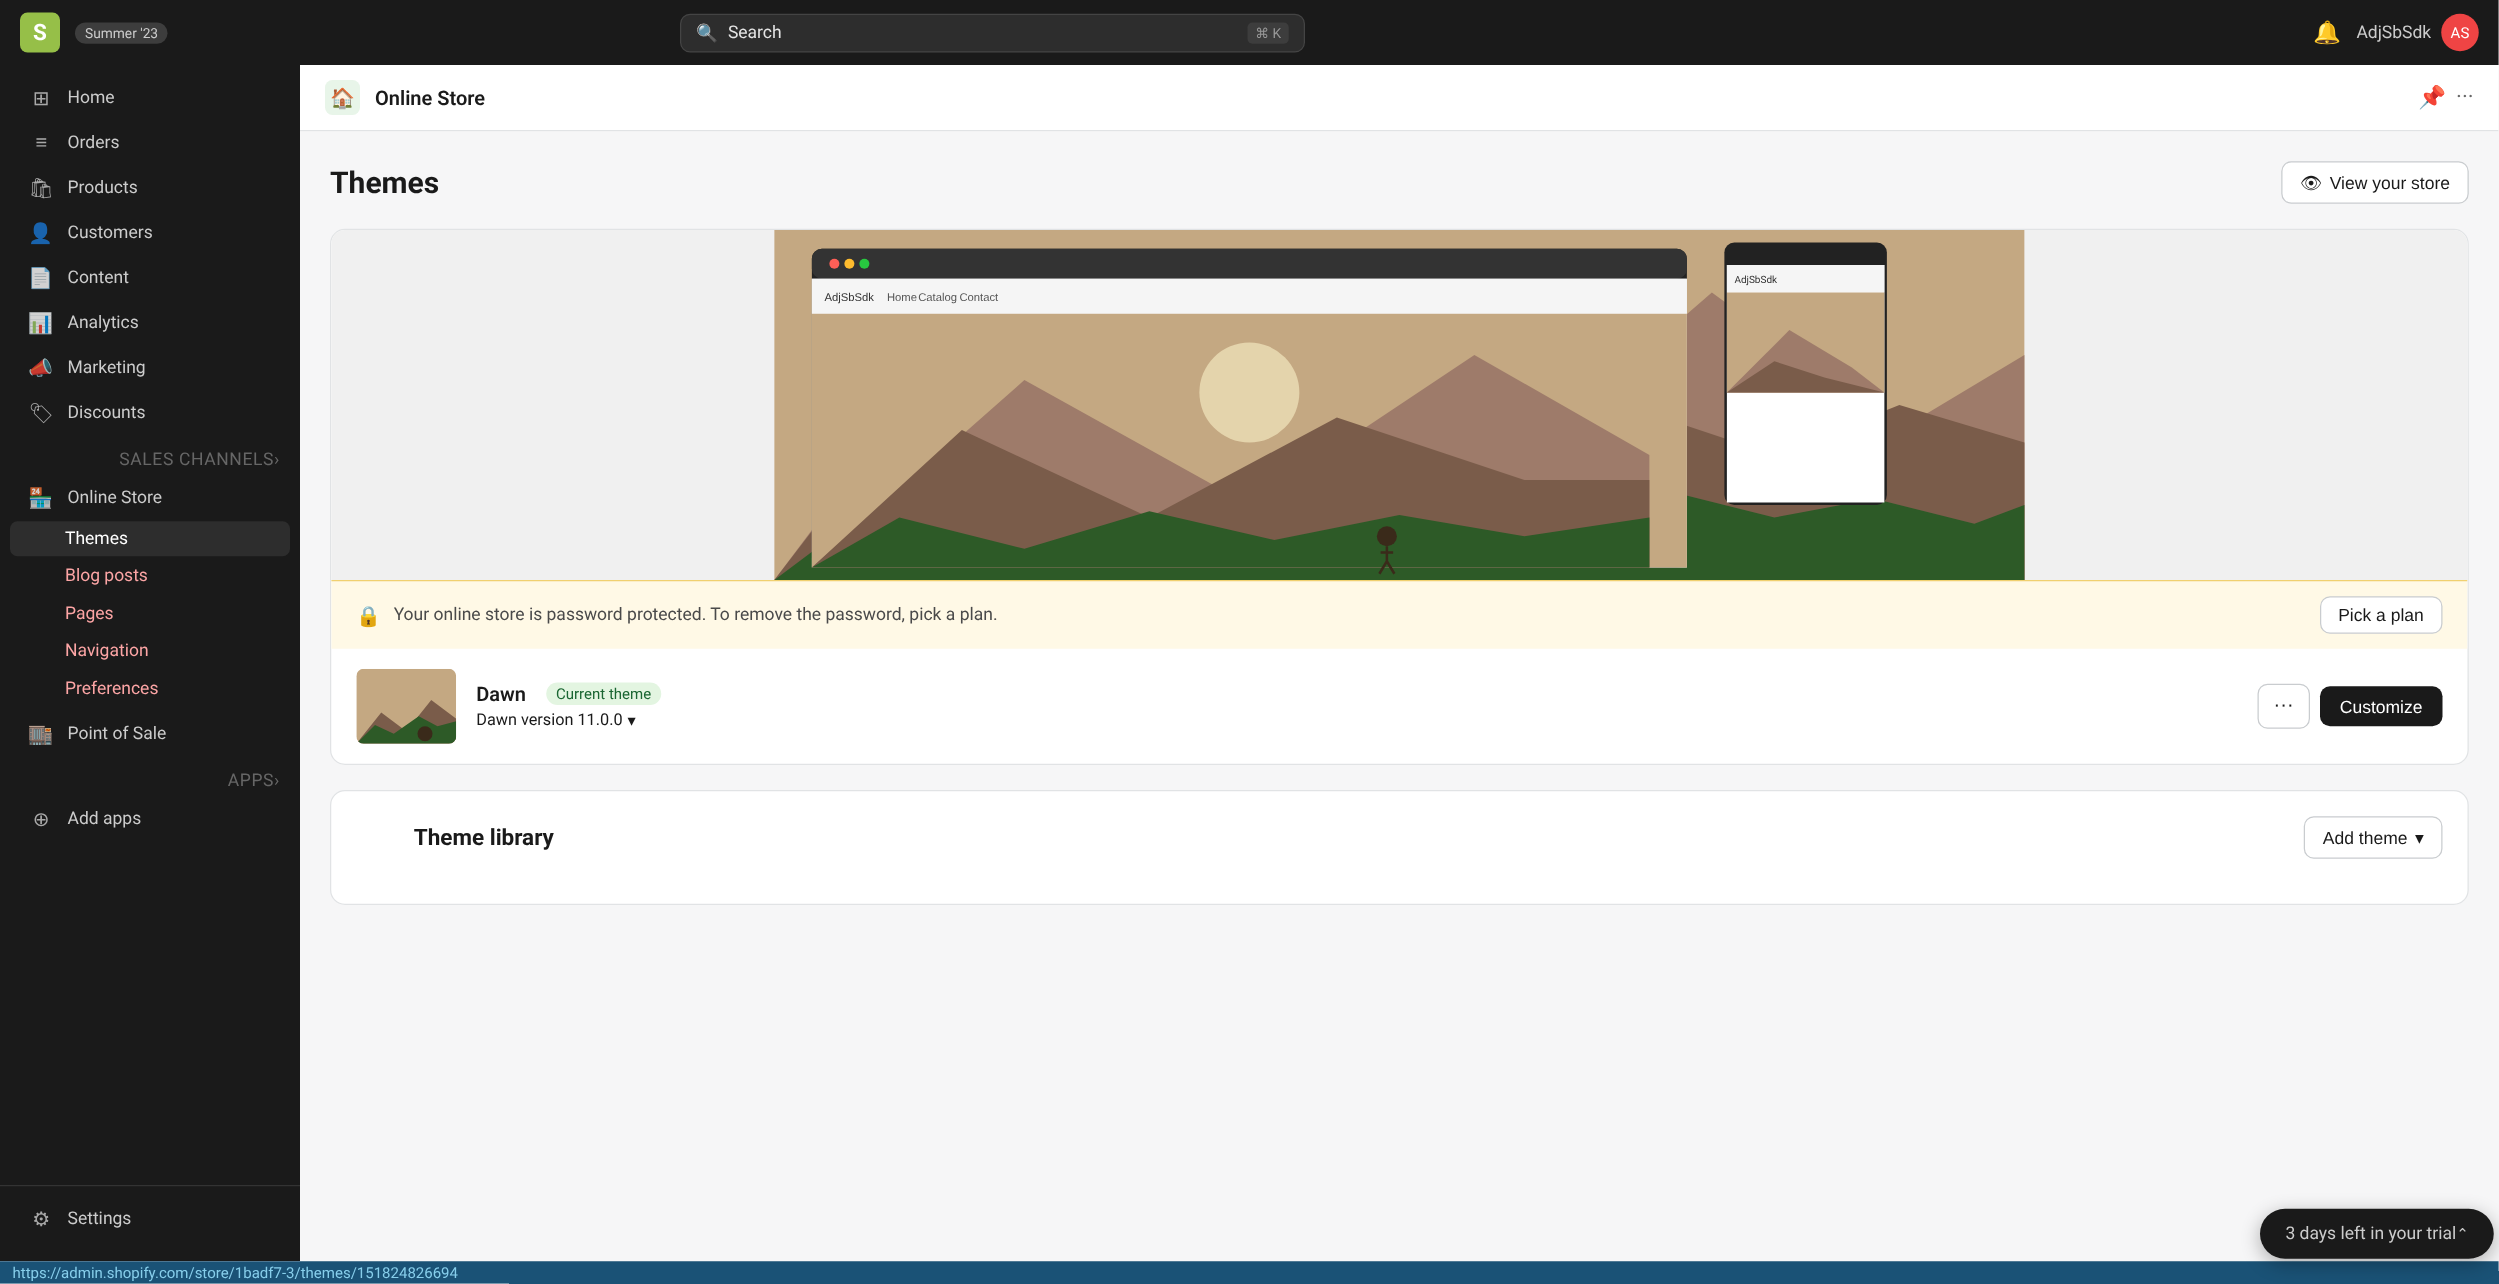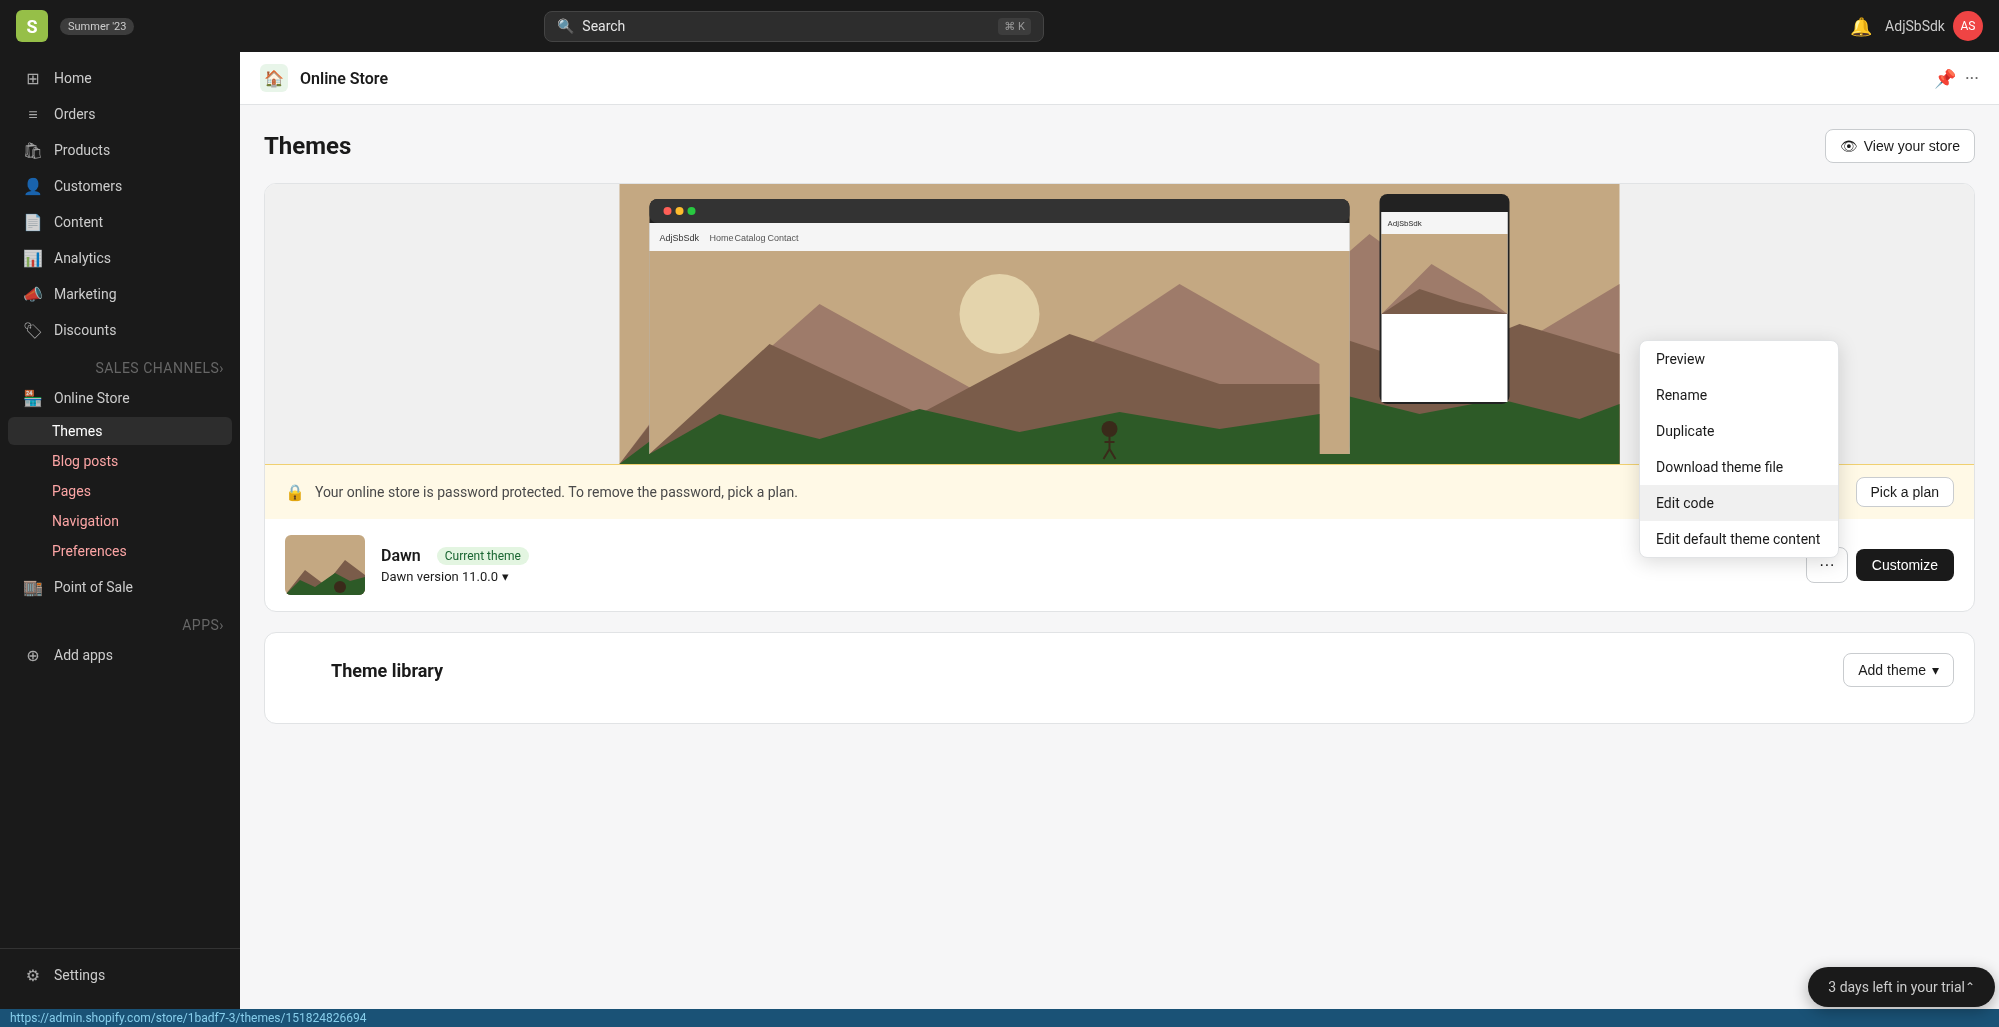--- a/index.html
+++ b/index.html
@@ -639,28 +639,20 @@
           </div>
           <div class="theme-actions">
             <button class="btn-more">
               <span>···</span>
             </button>
             <button class="btn-customize">Customize</button>
           </div>
         </div>
       </div>
 
-      <div class="dropdown-menu">
-        <div class="dropdown-item">Preview</div>
-        <div class="dropdown-item">Rename</div>
-        <div class="dropdown-item">Duplicate</div>
-        <div class="dropdown-item">Download theme file</div>
-        <div class="dropdown-item active">Edit code</div>
-        <div class="dropdown-item">Edit default theme content</div>
-      </div>
 
       <div class="theme-library-card">
         <div class="theme-library-header">
           <span class="theme-library-title">Theme library</span>
           <button class="btn-add-theme">
             <span>Add theme</span>
             <span>▾</span>
           </button>
         </div>
       </div>

